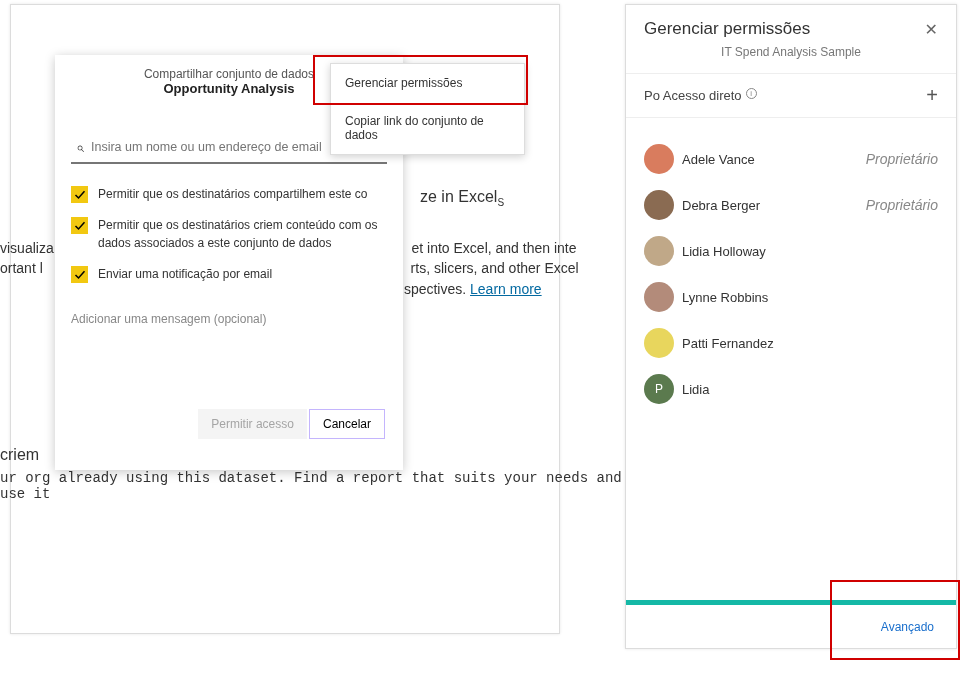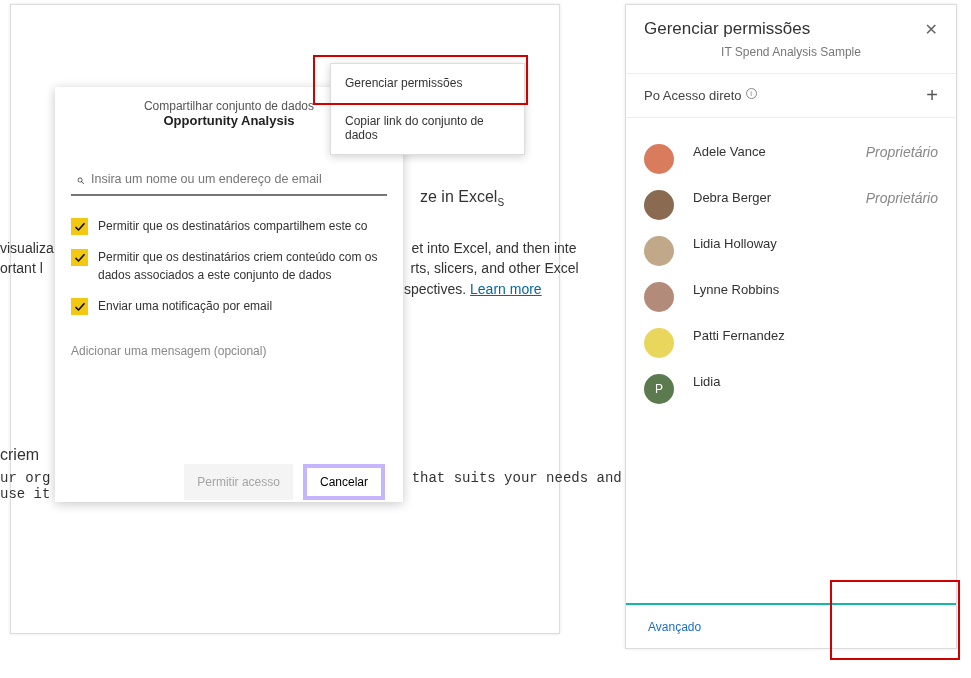--- a/index.html
+++ b/index.html
@@ -59,21 +59,20 @@
     
     .share-dialog {
       position: absolute;
       left: 55px;
       top: 55px;
       width: 348px;
       height: 415px;
       background: #fff;
       box-shadow: 0 2px 10px rgba(0,0,0,0.22);
       padding: 12px 16px 7px 16px;
-      margin-top: 32px;
     }
     .dlg-header {
       text-align: center;
       font-size: 12px;
       color: #555;
       margin-top: 0;
     }
     .dlg-sub {
       text-align: center;
       font-weight: 600;
@@ -160,29 +159,29 @@
       color: #333;
       line-height: 1.45;
     }
     .msg-area {
       margin-top: 28px;
       font-size: 12px;
       color: #888;
     }
     .dlg-buttons {
       position: absolute;
-      bottom: 2px;
+      bottom: 31px;
       right: 18px;
       display: flex;
-      gap: 10px;
+      gap: 2px;
     }
     .btn {
       font-size: 12px;
       padding: 7px 13px;
-      border: 4px solid #c4b5fd;
+      border: 1px solid #c4b5fd;
       background: #fff;
       cursor: pointer;
     }
     .btn.primary {
       border: none;
       background: #f4f4f4;
       color: #a5a5a5;
     }
     
     .right-panel {
@@ -232,45 +231,46 @@
       border-radius: 50%;
       font-size: 8px;
       align-items: center;
       justify-content: center;
       color: #888;
     }
     .plus-icon { font-size: 20px; color: #555; cursor: pointer; font-weight: 300; }
     .user-list { padding: 10px 18px; }
     .user-row {
       display: flex;
+      align-items: center;
       margin: 16px 0;
-      gap: 19px;
+      gap: 8px;
     }
     .avatar {
       width: 30px;
       height: 30px;
       border-radius: 50%;
       background: #ccc;
       display: flex;
       align-items: center;
       justify-content: center;
       font-size: 12px;
       color: #fff;
       flex-shrink: 0;
     }
     .user-row .name { font-size: 13px; color: #333; flex: 1; }
     .user-row .role { font-size: 14px; color: #888; font-style: italic; }
     .rp-footer {
       position: absolute;
       bottom: 0;
       left: 0;
       right: 0;
-      border-top: 2px solid #14b8a6;
+      border-top: 5px solid #14b8a6;
       padding: 14px 22px;
-      text-align: left;
+      text-align: right;
     }
     .rp-footer a {
       font-size: 12px;
       color: #1a6fcc;
       cursor: pointer;
     }
     .red-box2 {
       position: absolute;
       left: 830px;
       top: 580px;

